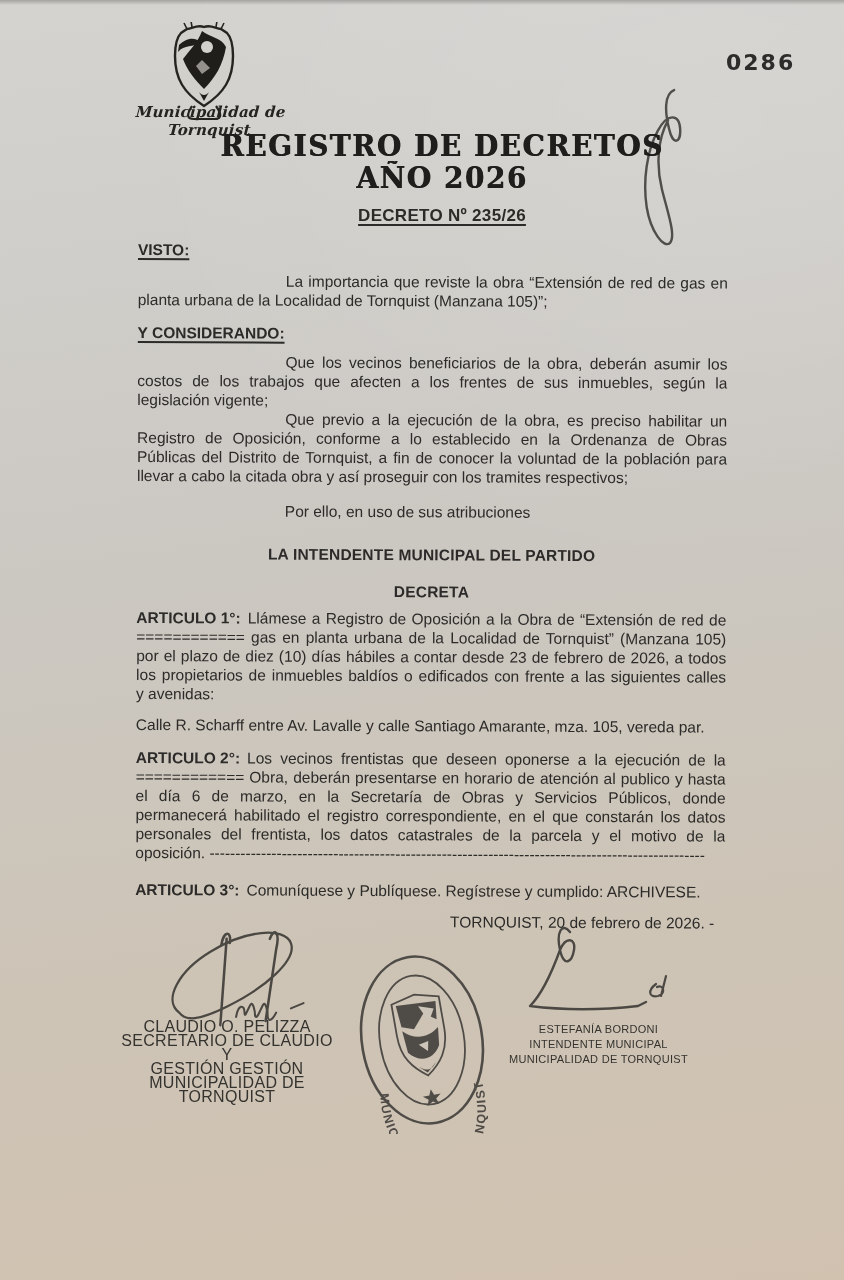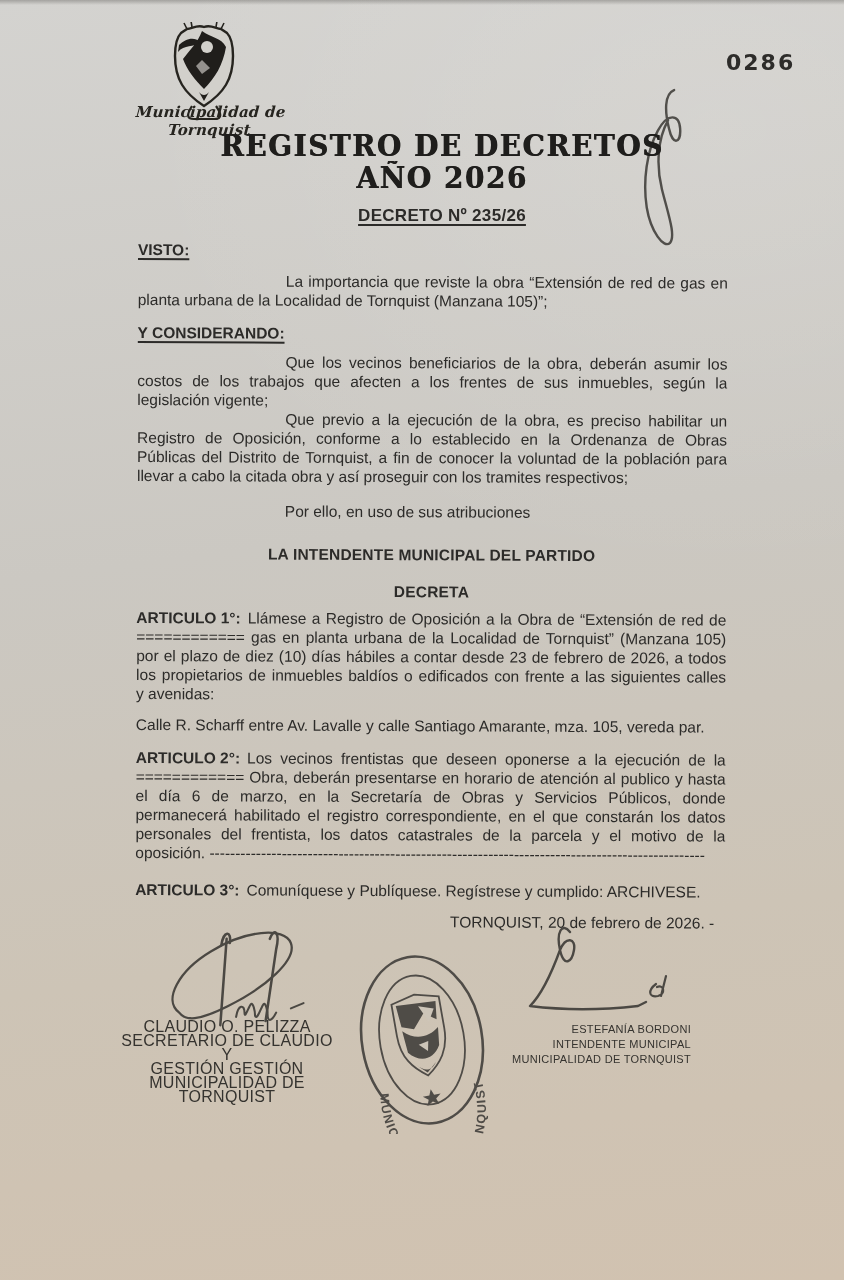--- a/index.html
+++ b/index.html
@@ -70,21 +70,21 @@
   .dateline{margin-top:12px;padding-left:315px;white-space:nowrap;}
   
   .sig-left-svg{position:absolute;left:160px;top:922px;width:148px;height:118px;opacity:.88;}
   .sig-left-text{
     position:absolute;left:118px;top:1020px;width:218px;text-align:center;
     font-size:16px;line-height:14px;letter-spacing:.3px;color:#35332f;
   }
   .stamp{position:absolute;left:348px;top:946px;width:148px;height:188px;opacity:.82;}
   .sig-right-svg{position:absolute;left:518px;top:918px;width:165px;height:104px;opacity:.88;}
   .sig-right-text{
-    position:absolute;left:506px;top:1022px;width:185px;text-align:right;
+    position:absolute;left:506px;top:1022px;width:185px;text-align:center;
     font-size:11px;line-height:15px;letter-spacing:.3px;color:#35332f;
   }
   .ink-line{stroke:#3a3834;fill:none;stroke-linecap:round;stroke-linejoin:round;}
 </style>
 </head>
 <body>
 
 <div class="page">
 
   <svg class="coat" viewBox="0 0 76 104" aria-hidden="true">

